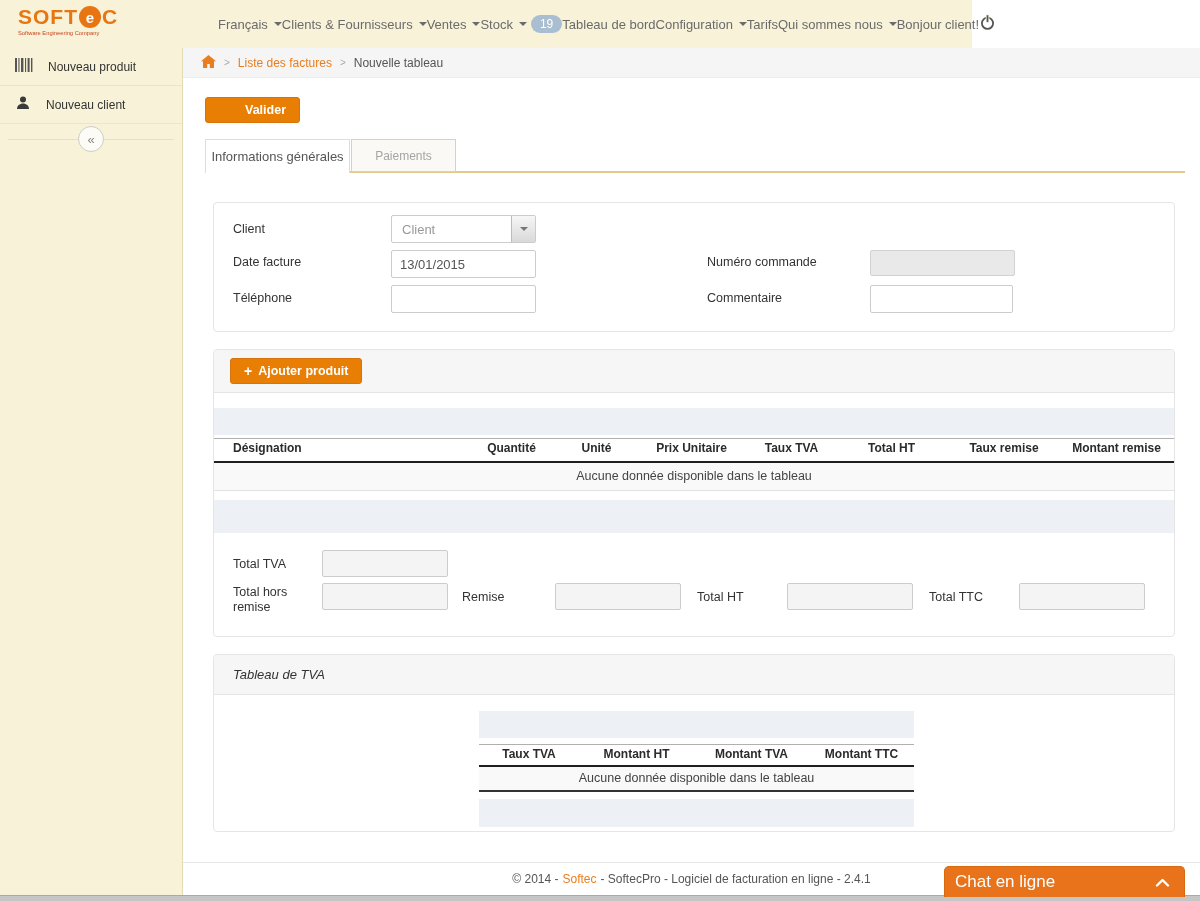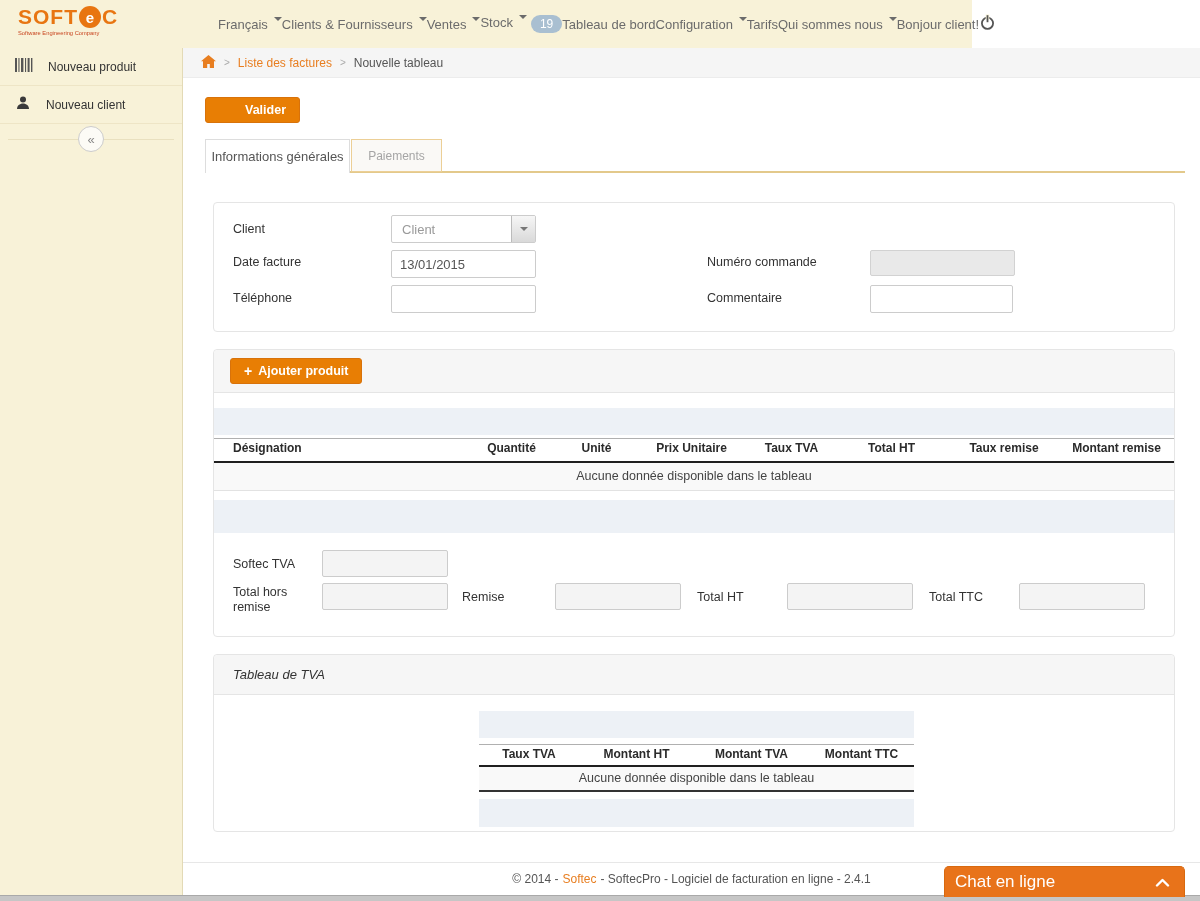--- a/index.html
+++ b/index.html
@@ -18,21 +18,21 @@
   .logo-line { display:flex; align-items:center; }
   .logo-soft, .logo-c { font-size:21px; font-weight:bold; color:#e87511; letter-spacing:1px; }
   .logo-e {
     width:22px; height:22px; border-radius:50%; background:#e87511; color:#fff;
     font-size:15px; font-weight:bold; display:flex; align-items:center; justify-content:center;
     margin:0 1px;
   }
   .logo-tagline { font-size:8px; color:#c8441e; transform:scale(.72); transform-origin:left top; white-space:nowrap; margin-top:1px; }
 
   .nav { position:absolute; left:218px; right:22px; top:0; height:48px; display:flex; align-items:center; justify-content:space-between; }
-  .nav-item { font-size:13px; color:#6b6b6b; display:flex; align-items:flex-start; gap:6px; cursor:pointer; white-space:nowrap; }
+  .nav-item { font-size:13px; color:#6b6b6b; display:flex; align-items:center; gap:6px; cursor:pointer; white-space:nowrap; }
   .caret { width:0; height:0; border-left:4px solid transparent; border-right:4px solid transparent; border-top:4px solid #6b6b6b; display:inline-block; }
   .nav-badge { background:#a9bfd1; color:#fff; font-size:12px; padding:2px 9px; border-radius:10px; margin-left:-2px; }
   .power { display:flex; align-items:center; cursor:pointer; }
 
   
   .sidebar { position:absolute; top:48px; left:0; width:183px; bottom:6px; background:#f8f2d8; border-right:1px solid #e3dab6; z-index:4; }
   .side-item { height:38px; display:flex; align-items:center; gap:15px; padding-left:15px; border-bottom:1px solid #eee5c6; font-size:12px; color:#333; cursor:pointer; }
   .side-collapse-row { position:relative; height:32px; }
   .side-collapse-row .rule { position:absolute; left:8px; right:8px; top:15px; border-top:1px solid #e9e0bf; }
   .collapse-btn {
@@ -54,21 +54,21 @@
   }
   .validate-btn { margin:19px 0 0 22px;padding-left:39px; }
 
   .tabbar { margin:8px 15px 0 22px; height:42px; position:relative; border-bottom:2px solid #e3c98b; }
   .tab-active {
     position:absolute; left:0; top:8px; bottom:-2px; width:145px; background:#fff;
     border:1px solid #ddd; border-bottom:none; z-index:2;
     display:flex; align-items:center; justify-content:center; font-size:13px; color:#555; cursor:pointer;
   }
   .tab-inactive {
-    position:absolute; left:146px; top:8px; bottom:-1px; width:91px; background:#faf9f6;
+    position:absolute; left:146px; top:8px; bottom:-1px; width:105px; background:#faf9f6;
     border:1px solid #eccf96; z-index:1;
     display:flex; align-items:center; justify-content:center; font-size:12px; color:#a5a5a5; cursor:pointer;
   }
 
   .panel { margin:0 25px 0 30px; border:1px solid #e5e5e5; border-radius:4px; background:#fff; position:relative; }
   .panel-head { height:43px; background:#f6f6f6; border-bottom:1px solid #e5e5e5; border-radius:4px 4px 0 0; display:flex; align-items:center; }
 
   
   .panel-form { margin-top:29px; height:130px; }
   .flabel { position:absolute; font-size:12.5px; color:#333; }
@@ -288,21 +288,21 @@
       </thead>
       <tbody>
         <tr>
           <td class="empty-cell" colspan="8">Aucune donnée disponible dans le tableau</td>
         </tr>
       </tbody>
     </table>
 
     <div class="band band2"></div>
 
-    <span class="tlabel" style="left:19px; top:207px;">Softec TVA</span>
+    <span class="tlabel" style="left:19px; top:207px;">Total TVA</span>
     <div class="tinput" style="left:108px; top:200px;"></div>
 
     <span class="tlabel" style="left:19px; top:235px; width:62px;">Total hors remise</span>
     <div class="tinput" style="left:108px; top:233px;"></div>
 
     <span class="tlabel" style="left:248px; top:240px;">Remise</span>
     <div class="tinput" style="left:341px; top:233px;"></div>
 
     <span class="tlabel" style="left:483px; top:240px;">Total HT</span>
     <div class="tinput" style="left:573px; top:233px;"></div>

